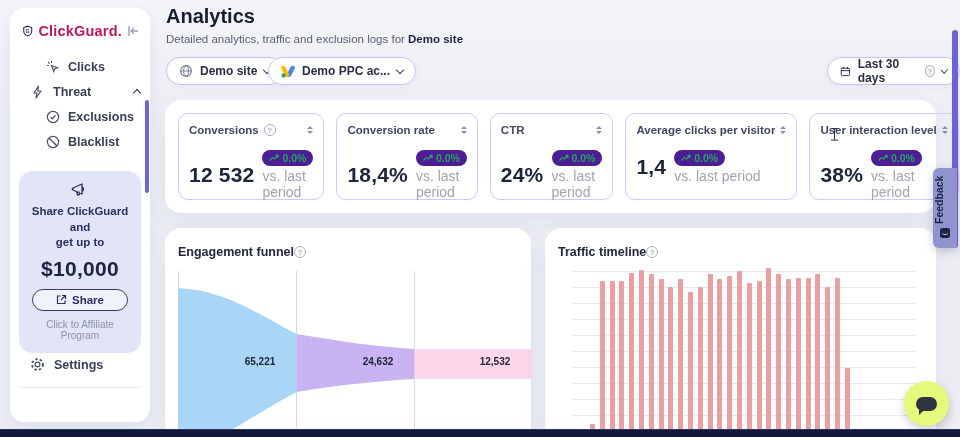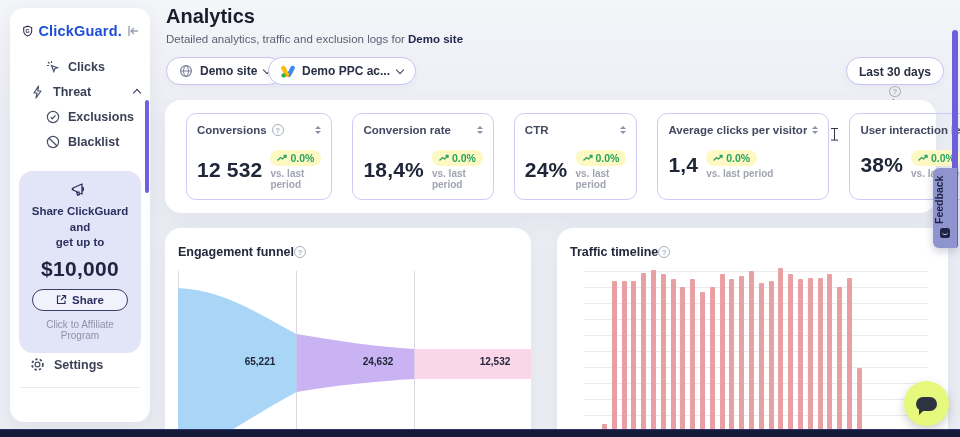--- a/index.html
+++ b/index.html
@@ -3,21 +3,21 @@
 <meta charset="utf-8">
 <style>
   * { margin:0; padding:0; box-sizing:border-box; }
   html,body { width:960px; height:437px; }
   body { font-family:"Liberation Sans", sans-serif; background:#eaecf2; overflow:hidden; position:relative; color:#23283c; }
   .stage { position:absolute; inset:0; width:960px; height:437px; background:linear-gradient(#f4f5f9, #eceef4 120px); }
 
   
   .sidebar { position:absolute; left:10px; top:8px; width:140px; height:414px; background:#fff; border-radius:14px; box-shadow:0 6px 18px rgba(70,70,120,.08); display:flex; flex-direction:column; overflow:hidden; }
   .logo-row { display:flex; align-items:center; gap:5px; padding:14px 10px 0 12px; height:32px; }
-  .logo-text { font-size:14.5px; font-weight:800; color:#1d4ed8; letter-spacing:.2px; flex:1; }
+  .logo-text { font-size:14.5px; font-weight:800; color:#be185d; letter-spacing:.2px; flex:1; }
   .collapse-btn { color:#9aa0b4; display:flex; }
   .nav { margin-top:14px; }
   .nav-item { display:flex; align-items:center; gap:8px; height:25px; font-size:12.5px; color:#3b4157; font-weight:600; cursor:pointer; padding-right:10px; }
   .nav-item.lvl0 { padding-left:20px; }
   .nav-item.lvl1 { padding-left:35px; }
   .nav-ico { width:15px; height:15px; display:flex; align-items:center; justify-content:center; color:#4a5068; }
   .chev-up { width:6px; height:6px; border-left:1.6px solid #2b3052; border-top:1.6px solid #2b3052; transform:rotate(45deg); margin-left:auto; margin-top:3px; }
   .side-thumb { position:absolute; left:135px; top:92px; width:4px; height:93px; background:#6f63dd; border-radius:2px; }
 
   .promo { margin:17px 9px 0 9px; background:#e2e4f8; border-radius:14px; padding:10px 8px 12px; text-align:center; }
@@ -36,36 +36,36 @@
   .page-title { position:absolute; left:166px; top:5px; font-size:20px; font-weight:800; color:#191d2e; }
   .page-subtitle { position:absolute; left:166px; top:33px; font-size:11.5px; color:#5b6174; }
   .page-subtitle b { color:#23274d; font-weight:800; }
 
   .pill { position:absolute; top:57px; height:28px; display:flex; align-items:center; gap:7px; background:#fff; border:1px solid #c9c3f2; border-radius:14px; padding:0 12px; font-size:12px; font-weight:700; color:#2a2f45; cursor:pointer; box-shadow:0 2px 6px rgba(80,80,140,.05); }
   .chev-dn { width:6px; height:6px; border-right:1.6px solid #3b4157; border-bottom:1.6px solid #3b4157; transform:rotate(45deg); margin-top:-3px; }
   .help-dot { width:12px; height:12px; border:1.2px solid #aab0c0; border-radius:50%; color:#aab0c0; font-size:8px; font-weight:700; display:flex; align-items:center; justify-content:center; }
 
   
   .stats-panel { position:absolute; left:165px; top:100px; width:771px; height:113px; background:#fff; border-radius:16px; box-shadow:0 10px 24px rgba(80,80,140,.07); display:flex; gap:12px; padding:13px; }
-  .stat-card { flex:1; border:1px solid #cfc9f5; border-radius:10px; padding:10px 10px 8px; display:flex; flex-direction:column;margin-left:8px; }
+  .stat-card { flex:1; border:1px solid #cfc9f5; border-radius:10px; padding:10px 10px 8px; display:flex; flex-direction:column; }
   .stat-head { display:flex; align-items:center; gap:5px; }
   .stat-label { font-size:11.5px; font-weight:600; color:#424860; white-space:nowrap; overflow:hidden; text-overflow:ellipsis; }
   .sort-ico { margin-left:auto; display:flex; flex-direction:column; gap:1.5px; align-items:center; cursor:pointer; }
   .sort-ico .t { width:0;height:0;border-left:3px solid transparent;border-right:3px solid transparent;border-bottom:3.5px solid #8b90a8; }
   .sort-ico .b { width:0;height:0;border-left:3px solid transparent;border-right:3px solid transparent;border-top:3.5px solid #8b90a8; }
   .stat-body { display:flex; align-items:center; gap:8px; margin-top:14px; }
   .stat-value { font-size:21px; font-weight:800; color:#20263a; letter-spacing:.2px; white-space:nowrap; }
   .delta-wrap { display:flex; flex-direction:column; gap:2px; }
-  .delta-badge { display:flex; align-items:center; gap:3px; background:#fef9c3; color:#27a35f; font-size:10.5px; font-weight:700; border-radius:9px; padding:2px 7px; width:max-content; }
-  .compare { font-size:10px; color:#a0a5b1;font-weight:bold; }
+  .delta-badge { display:flex; align-items:center; gap:3px; background:#4c1d95; color:#27a35f; font-size:10.5px; font-weight:700; border-radius:9px; padding:2px 7px; width:max-content; }
+  .compare { font-size:14px; color:#a0a5b1; }
 
   
   .chart-card { position:absolute; top:228px; height:209px; background:#fff; border-radius:16px 16px 0 0; box-shadow:0 10px 24px rgba(80,80,140,.07); }
   .funnel-card { left:165px; width:366px; }
-  .timeline-card { left:557px; width:391px;text-align:center; }
+  .timeline-card { left:545px; width:391px;text-align:center; }
   .chart-title { position:absolute; left:13px; top:17px; display:flex; align-items:center; font-size:12.5px; font-weight:700; color:#23283c; }
   .vline { position:absolute; top:43px; bottom:0; width:1px; background:#d9dbe3; }
   .funnel-svg { position:absolute; left:13px; top:43px; }
   .funnel-label { position:absolute; font-size:10px; font-weight:700; color:#1d2235; transform:translate(-50%,-50%);margin-left:23px; }
   .tl-grid { position:absolute; left:27px; top:43px; width:344px; bottom:0; background:repeating-linear-gradient(to bottom, #e9e9f0 0 1px, transparent 1px 16px); }
   .tl-bars { position:absolute; left:45px; bottom:0; display:flex; align-items:flex-end; column-gap:4.8px; }
   .tbar { width:5px; border-radius:1px 1px 0 0; }
 
   
   .scroll-right { position:absolute; left:952px; top:30px; width:6px; height:218px; background:#6c61da; border-radius:3px; }
@@ -199,21 +199,21 @@
   <div class="pill" style="left:268px;">
     <svg width="14" height="13" viewBox="0 0 14 13">
       <rect x="7.6" y="0.4" width="4.4" height="12" rx="2.2" transform="rotate(28 9.8 6.4)" fill="#4285F4"></rect>
       <rect x="2" y="0.4" width="4.4" height="12" rx="2.2" transform="rotate(-28 4.2 6.4)" fill="#FBBC05"></rect>
       <circle cx="2.6" cy="10.4" r="2.2" fill="#34A853"></circle>
     </svg>
     <span>Demo PPC ac...</span>
     <span class="chev-dn"></span>
   </div>
 
-  <div class="pill" style="left:846px;flex-direction:column;">
+  <div class="pill" style="left:827px;">
     <svg width="13" height="13" viewBox="0 0 13 13">
         <rect x="1.5" y="2.5" width="10" height="9" rx="1.5" fill="none" stroke="#2a2f55" stroke-width="1.2"></rect>
         <path d="M1.5 5.5 H11.5 M4 1 V3.5 M9 1 V3.5" stroke="#2a2f55" stroke-width="1.2"></path>
       </svg>
     <span>Last 30 days</span>
     <span class="help-dot">?</span>
     <span class="chev-dn"></span>
   </div>
 
   <section class="stats-panel">

